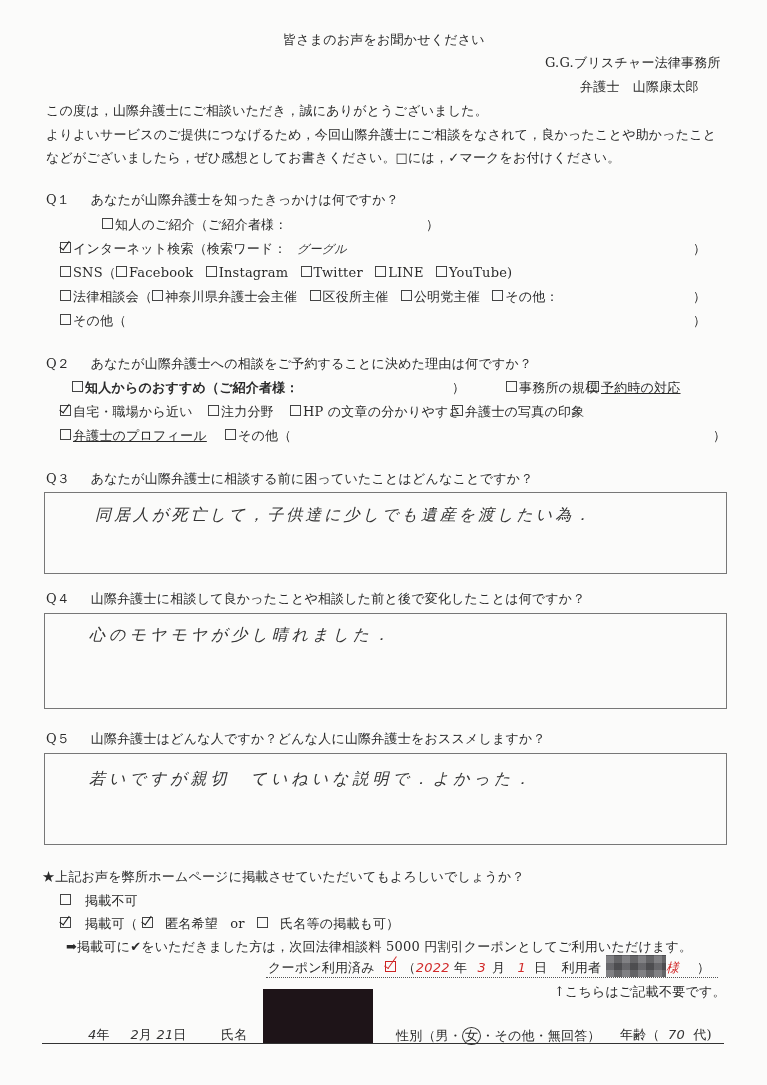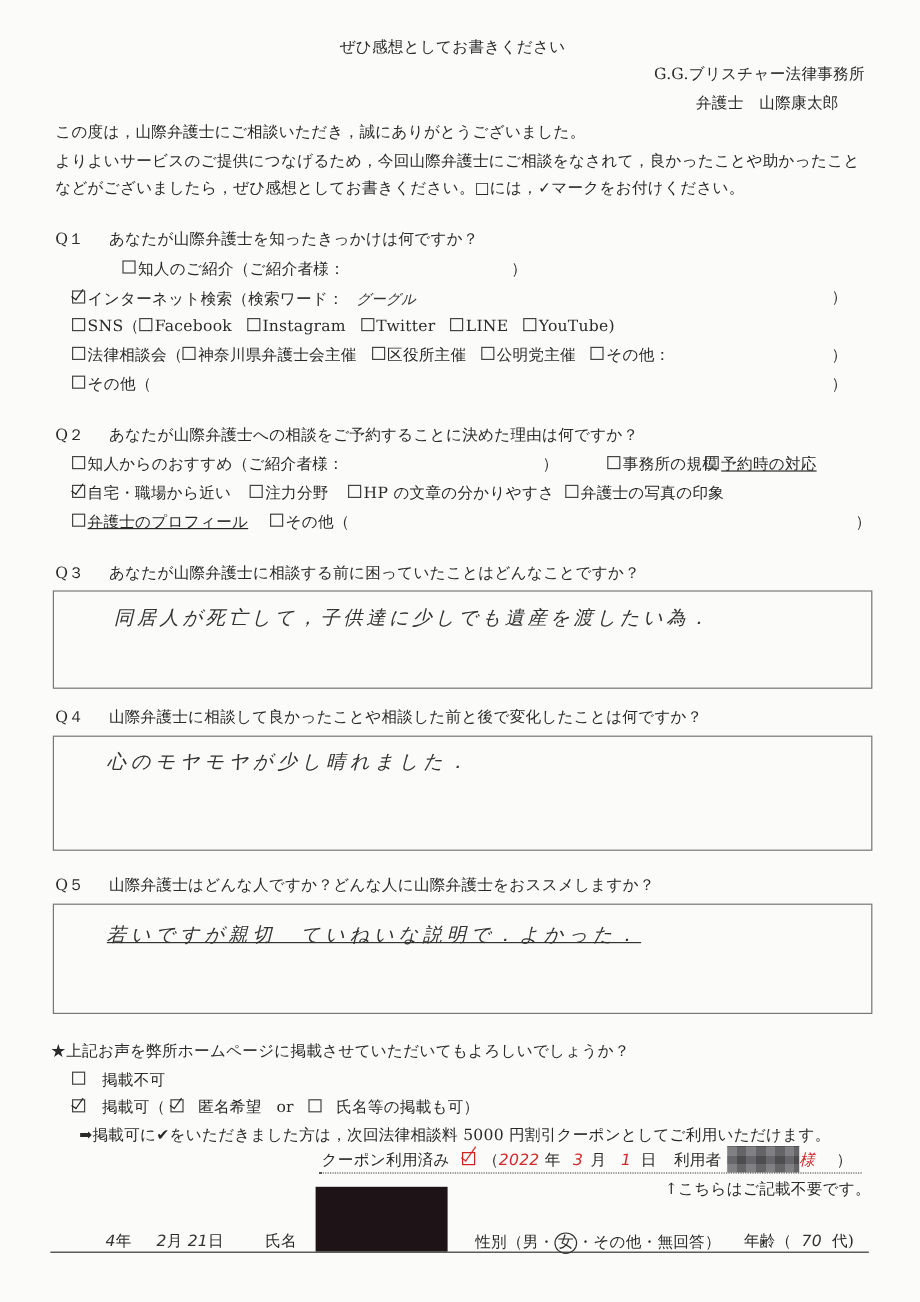--- a/index.html
+++ b/index.html
@@ -26,21 +26,21 @@
       repeating-linear-gradient(0deg, rgba(255,255,255,0.08) 0 7px, rgba(0,0,0,0.15) 7px 14px),
       #6a6a6e;
   }
   .dotted { position:absolute; border-bottom:1.5px dotted #555; }
   .solid-line { position:absolute; border-bottom:1.5px solid #333; }
   .circle { display:inline-block; border:1px solid #333; border-radius:50%; padding:0 2px; }
 </style>
 </head>
 <body>
 
-<div class="abs t" style="left:283px;top:32px;">ぜひ感想としてお書きください</div>
+<div class="abs t" style="left:283px;top:32px;">皆さまのお声をお聞かせください</div>
 <div class="abs t" style="left:545px;top:55px;">G.G.ブリスチャー法律事務所</div>
 <div class="abs t" style="left:580px;top:79px;">弁護士　山際康太郎</div>
 
 <div class="abs t" style="left:46px;top:103px;">この度は，山際弁護士にご相談いただき，誠にありがとうございました。</div>
 <div class="abs t" style="left:46px;top:127px;text-align:center;">よりよいサービスのご提供につなげるため，今回山際弁護士にご相談をなされて，良かったことや助かったこと</div>
 <div class="abs t" style="left:46px;top:150px;">などがございましたら，ぜひ感想としてお書きください。□には，✓マークをお付けください。</div>
 
 <div class="abs t" style="left:46px;top:192px;">
   <span>Q１</span>
   <span class="gap" style="width:12px;"></span>
@@ -76,41 +76,41 @@
 <div class="abs t" style="left:60px;top:313px;">
   <span class="cb"></span><span>その他（</span>
 </div>
 <div class="abs t" style="left:693px;top:313px;">）</div>
 
 <div class="abs t" style="left:46px;top:356px;">
   <span>Q２</span>
   <span class="gap" style="width:12px;"></span>
   <span>あなたが山際弁護士への相談をご予約することに決めた理由は何ですか？</span>
 </div>
-<div class="abs t" style="left:60px;top:380px;">
+<div class="abs t" style="left:72px;top:380px;font-weight:bold;">
   <span class="cb"></span><span>知人からのおすすめ（ご紹介者様：</span>
 </div>
 <div class="abs t" style="left:452px;top:380px;">）</div>
 <div class="abs t" style="left:479px;top:380px;padding-left:27px;">
   <span class="cb"></span><span>事務所の規模</span>
 </div>
 <div class="abs t" style="left:588px;top:380px;text-decoration:underline;">
   <span class="cb"></span><span>予約時の対応</span>
 </div>
 
 <div class="abs t" style="left:60px;top:404px;">
   <span class="cb checked"></span><span>自宅・職場から近い</span>
 </div>
 <div class="abs t" style="left:208px;top:404px;">
   <span class="cb"></span><span>注力分野</span>
 </div>
 <div class="abs t" style="left:290px;top:404px;text-align:center;">
   <span class="cb"></span><span>HP の文章の分かりやすさ</span>
 </div>
-<div class="abs t" style="left:471px;top:404px;">
+<div class="abs t" style="left:452px;top:404px;">
   <span class="cb"></span><span>弁護士の写真の印象</span>
 </div>
 
 <div class="abs t" style="left:60px;top:428px;text-decoration:underline;">
   <span class="cb"></span><span>弁護士のプロフィール</span>
 </div>
 <div class="abs t" style="left:225px;top:428px;">
   <span class="cb"></span><span>その他（</span>
 </div>
 <div class="abs t" style="left:713px;top:428px;">）</div>
@@ -132,21 +132,21 @@
 <div class="box" style="left:44px;top:613px;width:681px;height:94px;">
   <div class="abs hand" style="left:44px;top:11px;font-size:16px;letter-spacing:4px;">心のモヤモヤが少し晴れました．</div>
 </div>
 
 <div class="abs t" style="left:46px;top:731px;">
   <span>Q５</span>
   <span class="gap" style="width:12px;"></span>
   <span>山際弁護士はどんな人ですか？どんな人に山際弁護士をおススメしますか？</span>
 </div>
 <div class="box" style="left:44px;top:753px;width:681px;height:90px;">
-  <div class="abs hand" style="left:44px;top:15px;font-size:16px;letter-spacing:4px;text-decoration:underline;">若いですが親切　ていねいな説明で．よかった．</div>
+  <div class="abs hand" style="left:44px;top:15px;font-size:16px;letter-spacing:4px;">若いですが親切　ていねいな説明で．よかった．</div>
 </div>
 
 <div class="abs t" style="left:42px;top:869px;">★上記お声を弊所ホームページに掲載させていただいてもよろしいでしょうか？</div>
 <div class="abs t" style="left:60px;top:893px;">
   <span class="cb"></span><span class="gap" style="width:12px;"></span><span>掲載不可</span>
 </div>
 <div class="abs t" style="left:60px;top:916px;">
   <span class="cb checked"></span><span class="gap" style="width:12px;"></span><span>掲載可（</span>
   <span class="cb checked"></span><span class="gap" style="width:10px;"></span><span>匿名希望</span>
   <span class="gap" style="width:8px;"></span><span>or</span>

